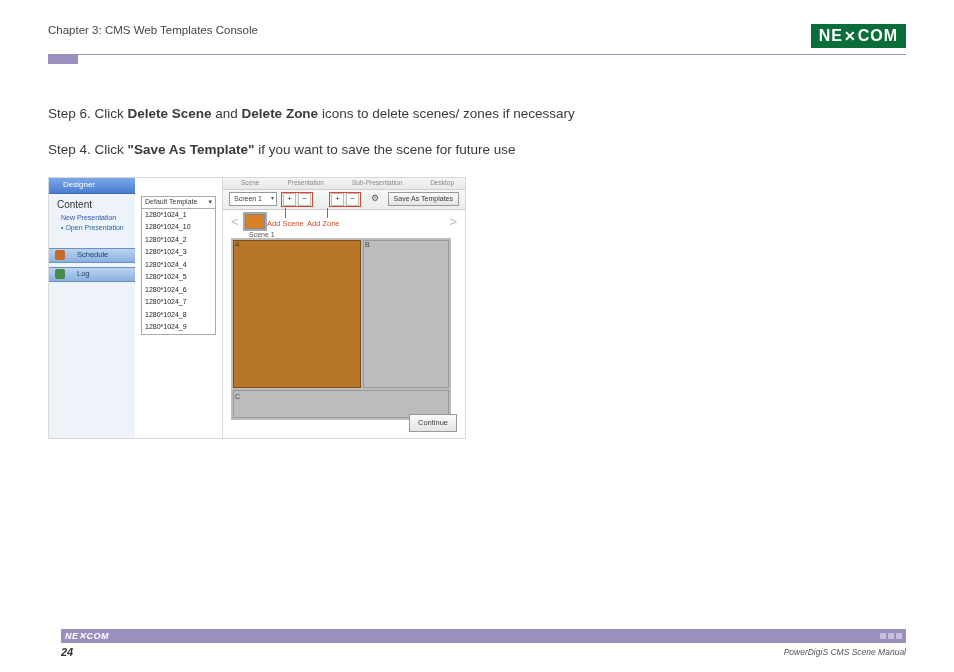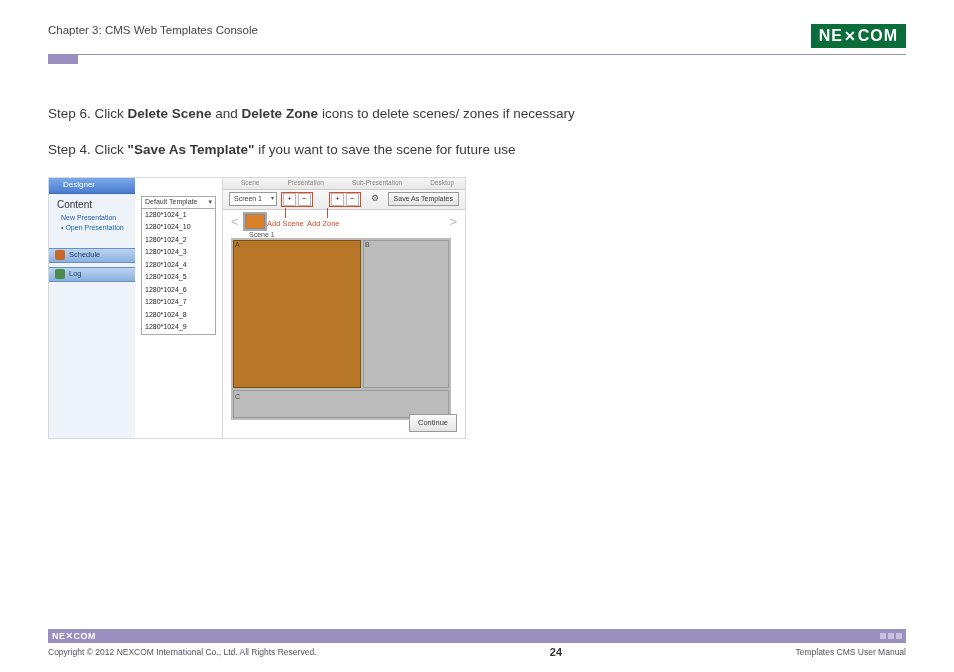--- a/index.html
+++ b/index.html
@@ -66,21 +66,21 @@
     padding-left:14px; border-bottom:1px solid #3a6ab8;
   }
   .ss-left-sub { font-size:10px; color:#333; padding:3px 6px 1px 8px; }
   .ss-left-item1 { font-size:7px; color:#2a5aa8; padding:0 0 0 12px; }
   .ss-left-item2 { font-size:7px; color:#1a6aa8; padding:0 0 4px 12px; }
   .ss-side-btn {
     height:15px; margin-top:4px;
     background: linear-gradient(#bcd4f0,#8ab0e0);
     border:1px solid #6a90c0; border-left:none; border-right:none;
     display:flex; align-items:center; font-size:7.5px; color:#20406a;
-    padding-left:6px; gap:4px;
+    padding-left:6px; gap:12px;
   }
   .ss-side-btn .ic { width:10px;height:10px; background:#c66a2a; border-radius:2px; }
   .ss-side-btn .ic2 { width:10px;height:10px; background:#4a8a4a; border-radius:2px; }
 
   
   .ss-templates {
     position:absolute; left:86px; top:0; width:88px; height:262px;
     background:#fff; border-right:1px solid #d8d8d8;
     padding:18px 6px 0 6px;
   }
@@ -161,21 +161,21 @@
   }
   .zlabel { position:absolute; font-size:7px; color:#3a4a3a; }
   .ss-continue {
     position:absolute; right:8px; bottom:6px;
     border:1px solid #999; background:linear-gradient(#fbfbfb,#e4e4e4);
     padding:2px 8px; font-size:7.5px;
   }
 
   
   .footer {
-    position:absolute; left:48px; right:48px; bottom:14px;
+    position:absolute; left:61px; right:48px; bottom:14px;font-style:italic;
   }
   .footer-bar {
     height:14px; background:#9a8fbf;
     display:flex; align-items:center; padding:0 4px;
     color:#fff; font-size:9px; font-weight:bold; letter-spacing:0.5px;
   }
   .footer-bar .sq { margin-left:auto; display:flex; gap:2px;}
   .footer-bar .sq span { width:6px;height:6px; background:#c8c0de;}
   .footer-row {
     display:flex; justify-content:space-between; align-items:center;
@@ -294,18 +294,17 @@
   <div class="footer">
     <div class="footer-bar">
       <span>NE✕COM</span>
       <span class="sq">
           <span></span>
           <span></span>
           <span></span>
         </span>
     </div>
     <div class="footer-row">
-      <span>Copyright © 2012 NEXCOM International Co., Ltd. All Rights Reserved.</span>
       <span class="pn">24</span>
-      <span>Templates CMS User Manual</span>
+      <span>PowerDigiS CMS Scene Manual</span>
     </div>
   </div>
 </div>
 
 </body></html>

